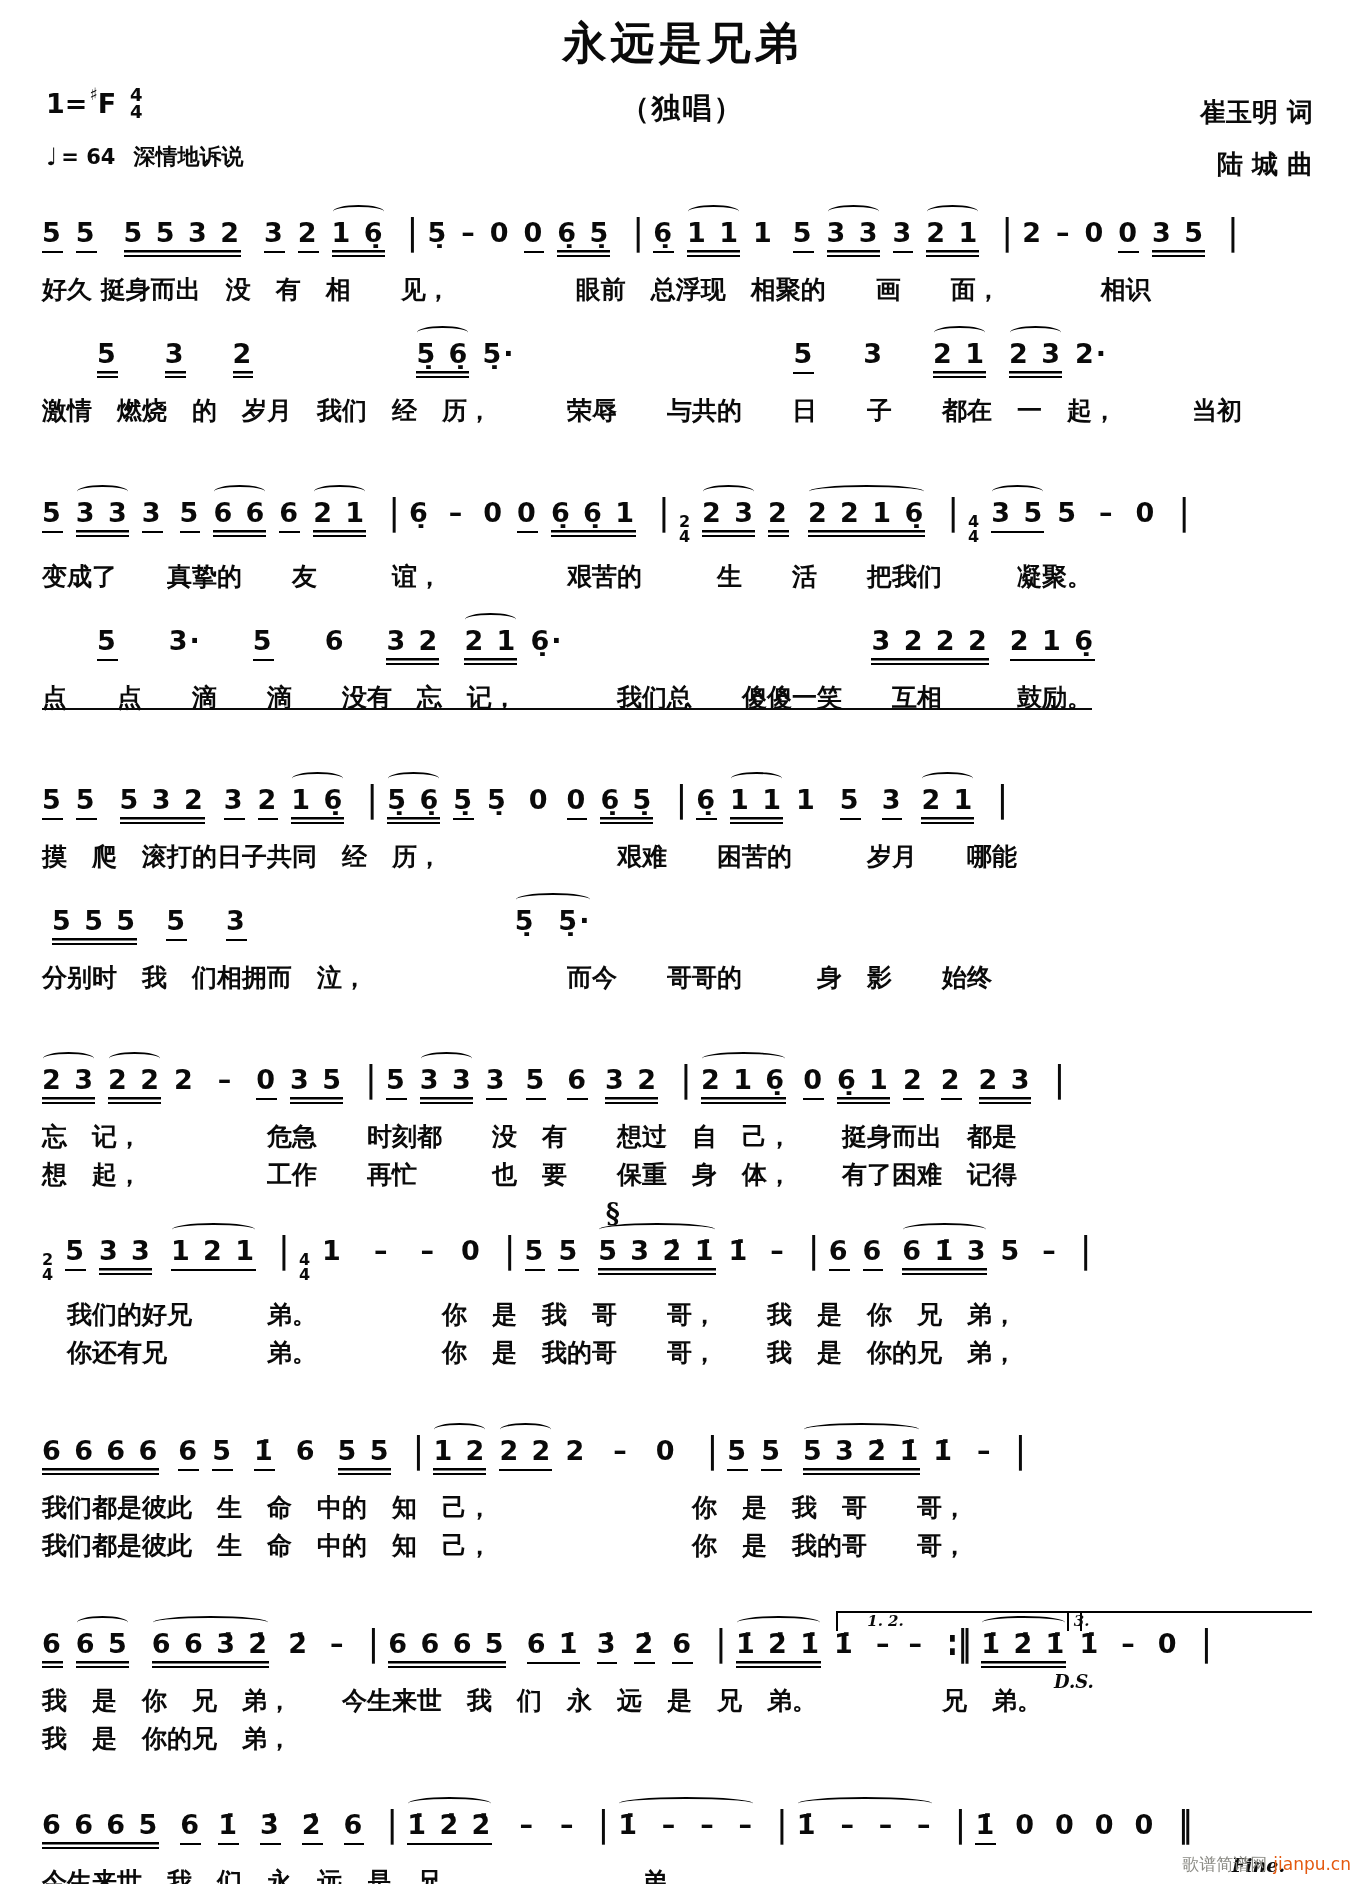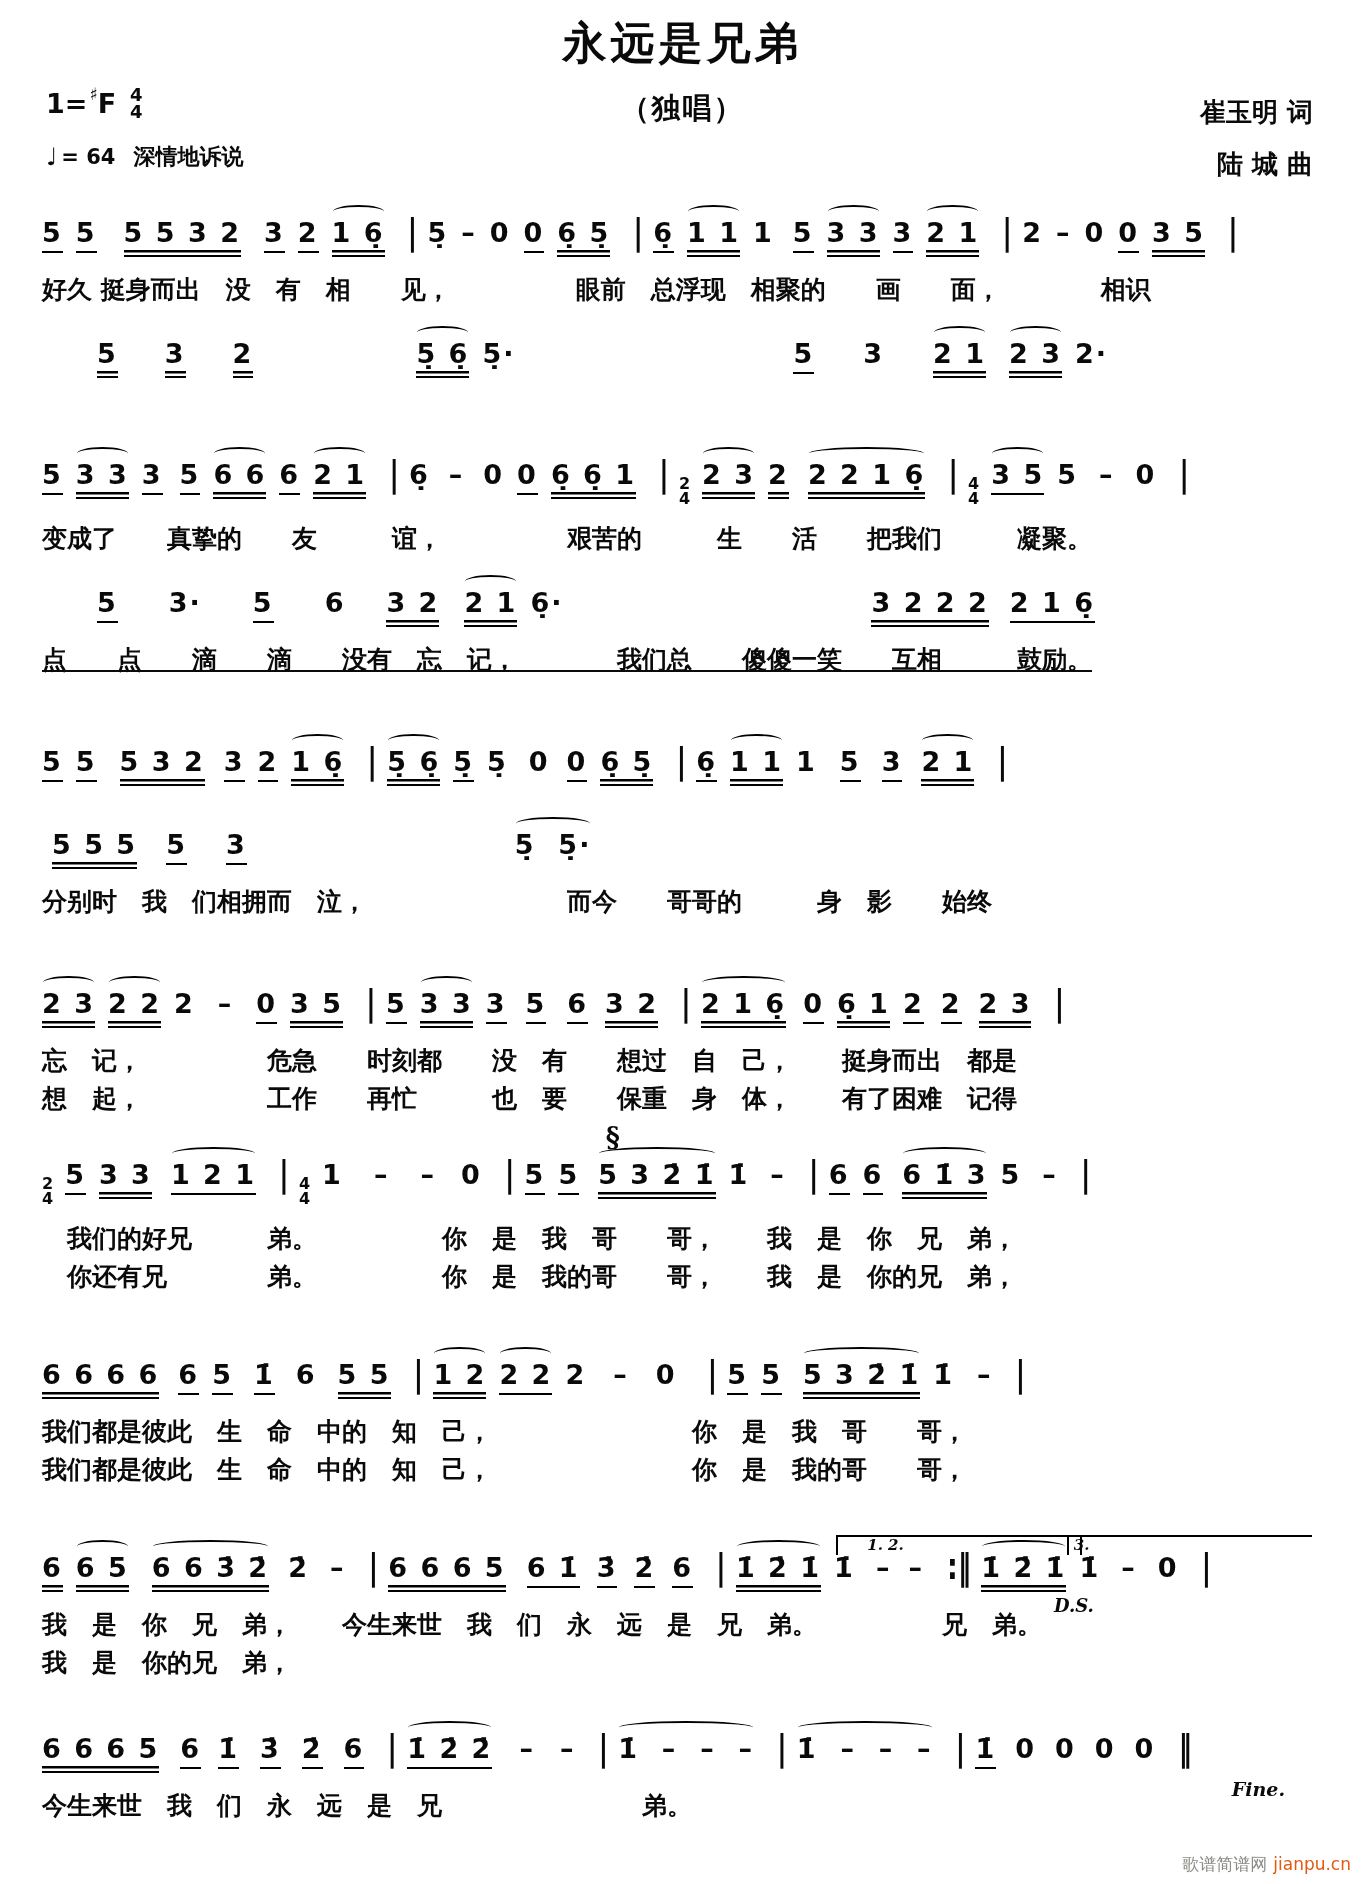--- a/index.html
+++ b/index.html
@@ -76,31 +76,33 @@
   </div>
 </div>
 
 <div id="score">
     <div class="system" style="margin-bottom: 12px;">
       <div class="notes-line"><span class="tok u1">5</span><span class="tok u1">5</span><span class="sp" style="width: 14px;"></span><span class="tok u2">5 5 3 2</span><span class="sp" style="width: 10px;"></span><span class="tok u1">3</span><span class="tok u1">2</span><span class="tok u2 s">1 6̣</span><span class="tok bar">|</span><span class="tok">5̣</span><span class="tok">–</span><span class="tok">0</span><span class="tok u1">0</span><span class="tok u2">6̣ 5̣</span><span class="tok bar">|</span><span class="tok u1">6̣</span><span class="tok u2 s">1 1</span><span class="tok">1</span><span class="sp" style="width: 6px;"></span><span class="tok u1">5</span><span class="tok u2 s">3 3</span><span class="tok u1">3</span><span class="tok u2 s">2 1</span><span class="tok bar">|</span><span class="tok">2</span><span class="tok">–</span><span class="tok">0</span><span class="tok u1">0</span><span class="tok u2">3 5</span><span class="tok bar">|</span></div>
       <div class="lyric-line">好久 挺身而出　没　有　相　　见，　　　　　眼前　总浮现　相聚的　　画　　面，　　　　相识</div>
     </div>
     <div class="system" style="margin-bottom: 50px;">
       <div class="notes-line"><span class="sp" style="width: 55px;"></span><span class="tok u2">5</span><span class="sp" style="width: 34px;"></span><span class="tok u2">3</span><span class="sp" style="width: 34px;"></span><span class="tok u2">2</span><span class="sp" style="width: 150px;"></span><span class="tok u2 s">5̣ 6̣</span><span class="tok">5̣·</span><span class="sp" style="width: 265px;"></span><span class="tok u1">5</span><span class="sp" style="width: 36px;"></span><span class="tok">3</span><span class="sp" style="width: 36px;"></span><span class="tok u2 s">2 1</span><span class="sp" style="width: 10px;"></span><span class="tok u2 s">2 3</span><span class="tok">2·</span></div>
+      <div class="lyric-line">激情　燃烧　的　岁月　我们　经　历，　　　荣辱　　与共的　　日　　子　　都在　一　起，　　　当初</div>
     </div>
     <div class="system" style="margin-bottom: 12px;">
       <div class="notes-line"><span class="tok u1">5</span><span class="tok u2 s">3 3</span><span class="tok u1">3</span><span class="sp" style="width: 4px;"></span><span class="tok u1">5</span><span class="tok u2 s">6 6</span><span class="tok u1">6</span><span class="tok u2 s">2 1</span><span class="tok bar">|</span><span class="tok">6̣</span><span class="sp" style="width: 6px;"></span><span class="tok">–</span><span class="sp" style="width: 6px;"></span><span class="tok">0</span><span class="tok u1">0</span><span class="tok u2">6̣ 6̣ 1</span><span class="tok bar">|</span><span class="tok ts"><i>2</i><i>4</i></span><span class="tok u2 s">2 3</span><span class="tok u2">2</span><span class="sp" style="width: 6px;"></span><span class="tok u2 s">2 2 1 6̣</span><span class="tok bar">|</span><span class="tok ts"><i>4</i><i>4</i></span><span class="tok u1 s">3 5</span><span class="tok">5</span><span class="sp" style="width: 8px;"></span><span class="tok">–</span><span class="sp" style="width: 8px;"></span><span class="tok">0</span><span class="tok bar">|</span></div>
       <div class="lyric-line">变成了　　真挚的　　友　　　谊，　　　　　艰苦的　　　生　　活　　把我们　　　凝聚。</div>
     </div>
     <div class="system" style="margin-bottom: 50px; text-decoration: underline;">
       <div class="notes-line"><span class="sp" style="width: 55px;"></span><span class="tok u1">5</span><span class="sp" style="width: 38px;"></span><span class="tok">3·</span><span class="sp" style="width: 38px;"></span><span class="tok u1">5</span><span class="sp" style="width: 38px;"></span><span class="tok">6</span><span class="sp" style="width: 28px;"></span><span class="tok u2">3 2</span><span class="sp" style="width: 12px;"></span><span class="tok u2 s">2 1</span><span class="tok">6̣·</span><span class="sp" style="width: 295px;"></span><span class="tok u2">3 2 2 2</span><span class="sp" style="width: 8px;"></span><span class="tok u1">2 1 6̣</span></div>
       <div class="lyric-line">点　　点　　滴　　滴　　没有　忘　记，　　　　我们总　　傻傻一笑　　互相　　　鼓励。</div>
     </div>
     <div class="system" style="margin-bottom: 12px;">
       <div class="notes-line"><span class="tok u1">5</span><span class="tok u1">5</span><span class="sp" style="width: 10px;"></span><span class="tok u2">5 3 2</span><span class="sp" style="width: 6px;"></span><span class="tok u1">3</span><span class="tok u1">2</span><span class="tok u2 s">1 6̣</span><span class="tok bar">|</span><span class="tok u2 s">5̣ 6̣</span><span class="tok u1">5̣</span><span class="tok">5̣</span><span class="sp" style="width: 8px;"></span><span class="tok">0</span><span class="sp" style="width: 4px;"></span><span class="tok u1">0</span><span class="tok u2">6̣ 5̣</span><span class="tok bar">|</span><span class="tok u1">6̣</span><span class="tok u2 s">1 1</span><span class="tok">1</span><span class="sp" style="width: 10px;"></span><span class="tok u1">5</span><span class="sp" style="width: 8px;"></span><span class="tok u1">3</span><span class="sp" style="width: 6px;"></span><span class="tok u2 s">2 1</span><span class="tok bar">|</span></div>
+      <div class="lyric-line">摸　爬　滚打的日子共同　经　历，　　　　　　　艰难　　困苦的　　　岁月　　哪能</div>
     </div>
     <div class="system" style="margin-bottom: 50px;">
       <div class="notes-line"><span class="sp" style="width: 10px;"></span><span class="tok u2">5 5 5</span><span class="sp" style="width: 16px;"></span><span class="tok u1">5</span><span class="sp" style="width: 26px;"></span><span class="tok u1">3</span><span class="sp" style="width: 255px;"></span><span class="tok s">5̣  5̣·</span></div>
       <div class="lyric-line">分别时　我　们相拥而　泣，　　　　　　　　而今　　哥哥的　　　身　影　　始终</div>
     </div>
     <div class="system" style="margin-bottom: 24px;">
       <div class="notes-line"><span class="tok u2 s">2 3</span><span class="tok u2 s">2 2</span><span class="tok">2</span><span class="sp" style="width: 10px;"></span><span class="tok">–</span><span class="sp" style="width: 10px;"></span><span class="tok u1">0</span><span class="tok u2">3 5</span><span class="tok bar">|</span><span class="tok u1">5</span><span class="tok u2 s">3 3</span><span class="tok u1">3</span><span class="sp" style="width: 6px;"></span><span class="tok u1">5</span><span class="sp" style="width: 8px;"></span><span class="tok u1">6</span><span class="sp" style="width: 4px;"></span><span class="tok u2">3 2</span><span class="tok bar">|</span><span class="tok u2 s">2 1 6̣</span><span class="sp" style="width: 4px;"></span><span class="tok u1">0</span><span class="tok u2">6̣ 1</span><span class="tok u1">2</span><span class="sp" style="width: 4px;"></span><span class="tok u1">2</span><span class="sp" style="width: 4px;"></span><span class="tok u2">2 3</span><span class="tok bar">|</span></div>
       <div class="lyric-line">忘　记，　　　　　危急　　时刻都　　没　有　　想过　自　己，　　挺身而出　都是</div>
       <div class="lyric-line">想　起，　　　　　工作　　再忙　　　也　要　　保重　身　体，　　有了困难　记得</div>
     </div>

